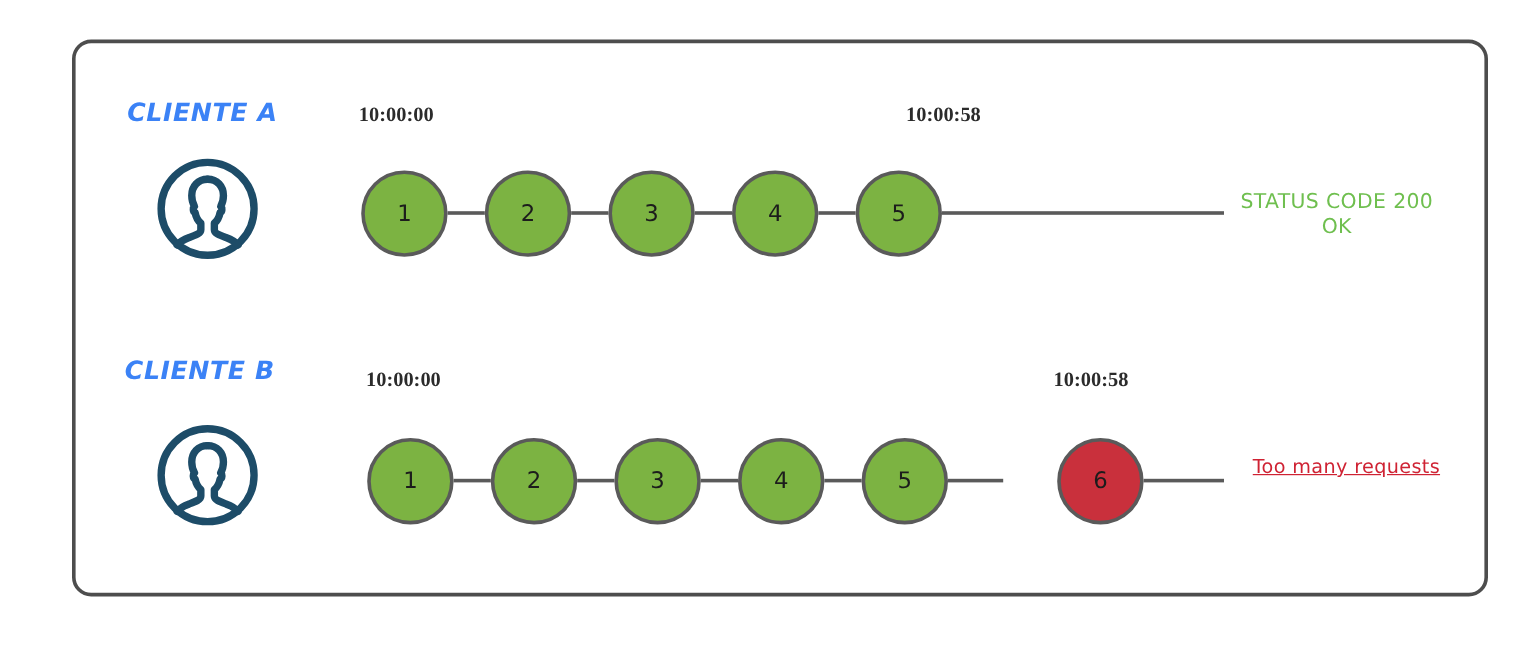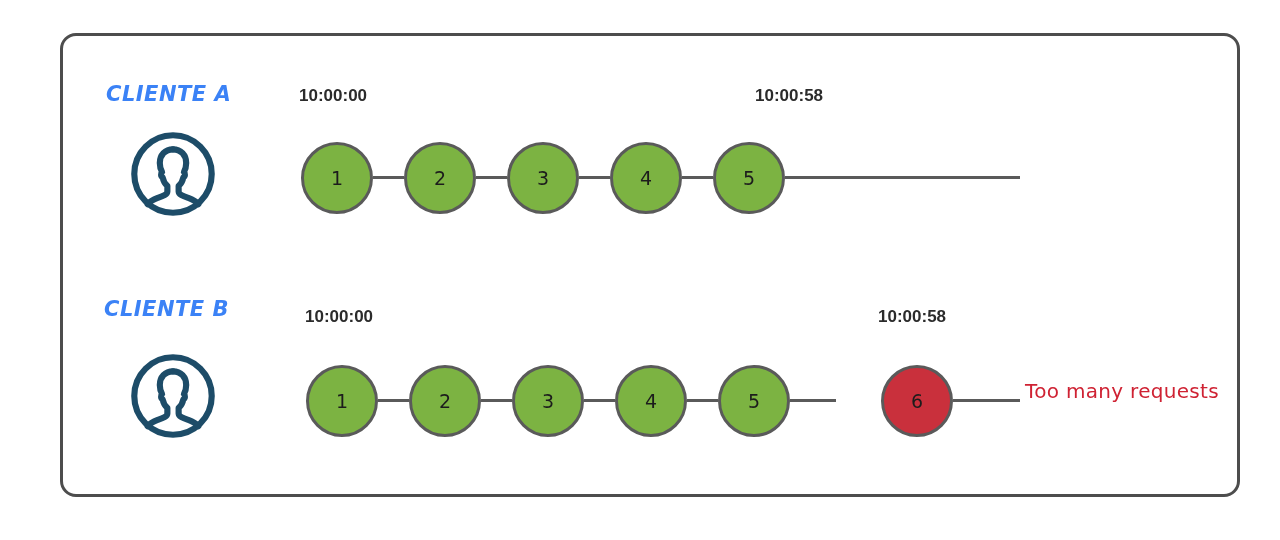--- a/index.html
+++ b/index.html
@@ -54,21 +54,21 @@
   }
 
   .avatar {
     position: absolute;
     width: 88px;
     height: 88px;
   }
 
   .timestamp {
     position: absolute;
-    font-family: Liberation Sans, sans-serif;
+    font-family: Liberation Serif, serif;
     font-size: 17px;
     font-weight: bold;
     color: #2b2b2b;
     white-space: nowrap;
     text-align: center;
   }
 
   .node {
     position: absolute;
     width: 72px;
@@ -100,21 +100,21 @@
     font-family: "DejaVu Sans", sans-serif;
     font-size: 17px;
     line-height: 1.25;
     white-space: nowrap;
     letter-spacing: 0.3px;
   }
   .status .line1 { display: block; font-weight: 500; }
   .status .line2 { display: block; font-weight: 500; }
   .status.ok  { color: #6fbf4f; }
   .status.err { color: #cf2233; }
-  .status.err .line2 { font-size: 20px; }
+  .status.err .line2 { font-size: 16px; text-decoration: underline; }
 </style>
 </head>
 <body>
 
 <div id="canvas">
 
   <div class="frame"></div>
 
   <div class="row">
 
@@ -150,20 +150,22 @@
         <span>3</span>
       </div>
     <div class="node ok" style="left:610px; top:142px;">
         <span>4</span>
       </div>
     <div class="node ok" style="left:713px; top:142px;">
         <span>5</span>
       </div>
 
     <div class="status ok" style="left:1024px; top:158px; width:180px;">
+      <span class="line1">STATUS CODE 200</span>
+      <span class="line2">OK</span>
     </div>
   </div>
 
   <div class="row">
 
     <div class="client-label" style="left:104px; top:297px;text-align:center;">CLIENTE B</div>
 
     <div class="avatar" style="left:129px; top:352px;">
       <svg viewBox="0 0 100 100" width="88" height="88" aria-hidden="true">
         <circle cx="50" cy="50" r="44" fill="none" stroke="#1d4c68" stroke-width="7"></circle>

